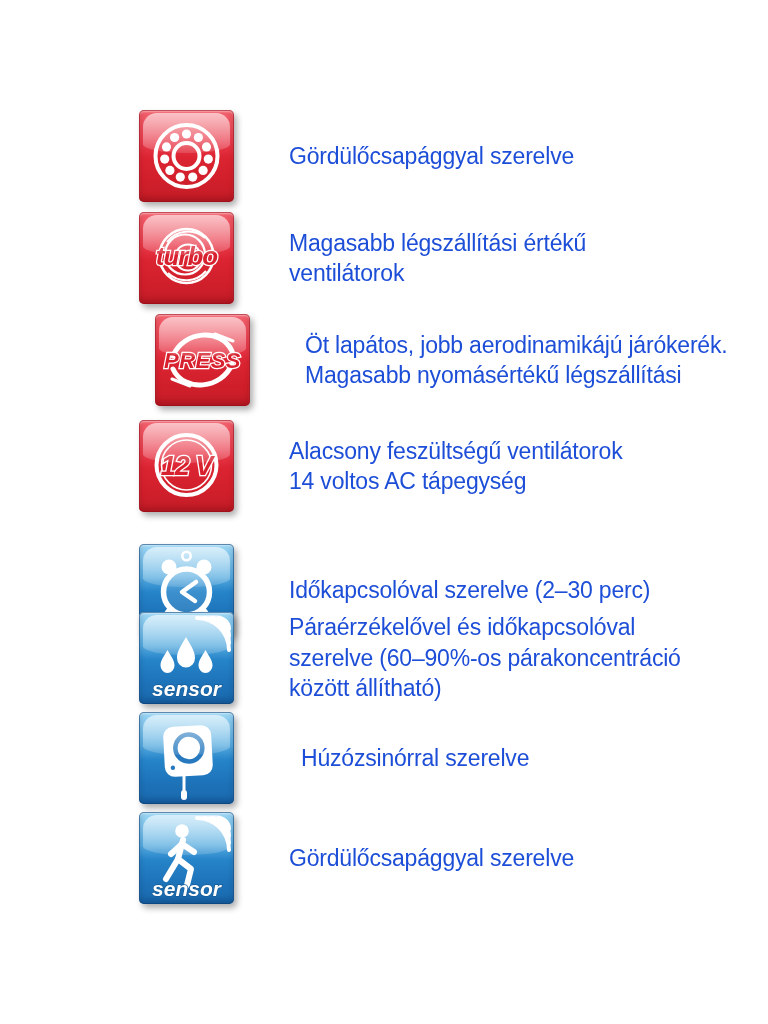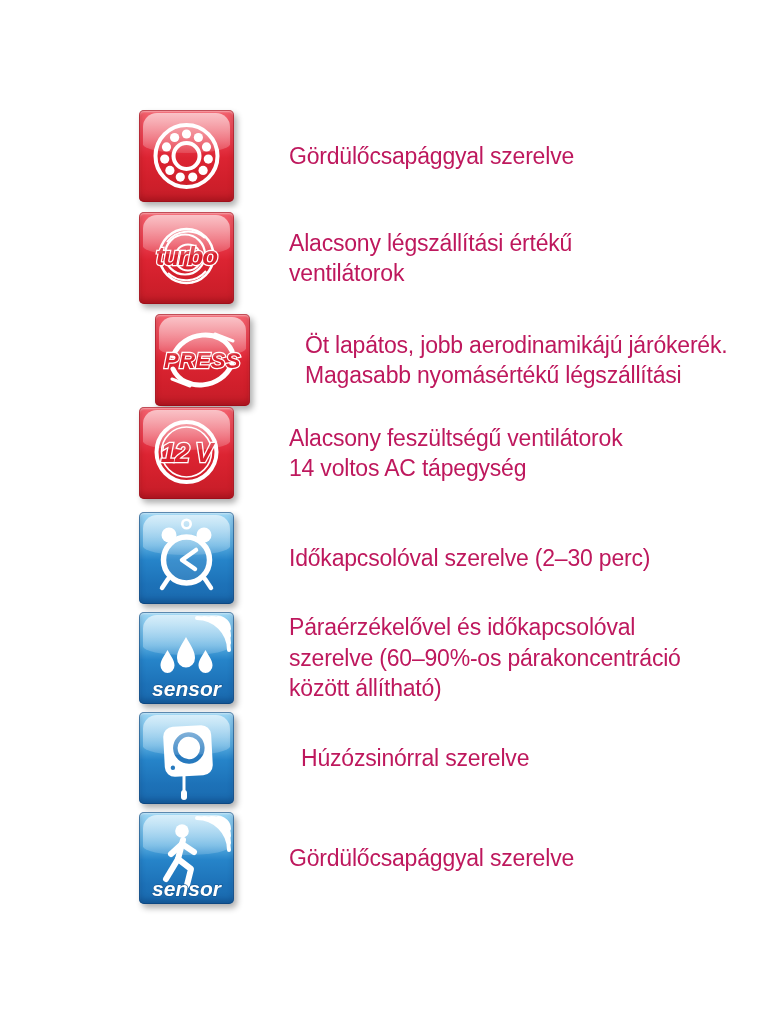--- a/index.html
+++ b/index.html
@@ -7,22 +7,22 @@
     position:relative;width:768px;height:1024px;background:#ffffff;
     font-family:"Liberation Sans", sans-serif;overflow:hidden;
   }
   .feature-row{
     position:absolute;left:95px;right:20px;height:92px;
     display:flex;align-items:center;
   }
   .feature-row:nth-of-type(1){top:110px;}
   .feature-row:nth-of-type(2){top:212px;}
   .feature-row:nth-of-type(3){top:314px;padding-left:16px;}
-  .feature-row:nth-of-type(4){top:407px;}
-  .feature-row:nth-of-type(5){top:512px;}
+  .feature-row:nth-of-type(4){top:420px;}
+  .feature-row:nth-of-type(5){top:544px;}
   .feature-row:nth-of-type(6){top:612px;}
   .feature-row:nth-of-type(7){top:712px;gap:12px;}
   .feature-row:nth-of-type(8){top:812px;}
   .badge{
     position:relative;flex:0 0 95px;width:95px;height:92px;border-radius:5px;margin-left:44px;
   }
   .badge.red{
     background:linear-gradient(180deg,#f2626e 0%,#e8394a 36%,#dc2432 52%,#d01f2b 78%,#c41d28 100%);
     box-shadow:
       inset 0 0 0 1px rgba(150,10,22,.55),
@@ -38,21 +38,21 @@
       inset 0 -4px 6px rgba(0,40,90,.35),
       3px 4px 6px rgba(0,0,0,.32);
   }
   .art{position:absolute;left:0;top:0;width:95px;height:92px;}
   .gloss{
     position:absolute;left:4px;right:4px;top:3px;height:40px;pointer-events:none;
     border-radius:14px 14px 48% 48% / 14px 14px 22% 22%;
     background:linear-gradient(180deg,rgba(255,255,255,.62) 0%,rgba(255,255,255,.34) 60%,rgba(255,255,255,.14) 100%);
   }
   .desc{
-    margin-left:55px;font-size:23px;line-height:30.5px;color:#be185d;
+    margin-left:55px;font-size:23px;line-height:30.5px;color:#1d4ed8;
     white-space:pre-line;letter-spacing:-0.2px;
   }
   .badge-word{
     font-family:"Liberation Sans", sans-serif;font-style:italic;font-weight:bold;
   }
   svg text{user-select:none;}
 </style>
 </head>
 <body>
 
@@ -87,21 +87,21 @@
       <svg class="art" viewBox="0 0 95 92">
         <circle cx="47.5" cy="44" r="27" fill="none" stroke="#fff" stroke-width="2.6"></circle>
         <circle cx="46" cy="42.5" r="20" fill="none" stroke="#fff" stroke-width="2.2"></circle>
         <circle cx="49" cy="45.5" r="13" fill="none" stroke="#fff" stroke-width="2"></circle>
         <path d="M28,30 A26,26 0 0 1 66,26" fill="none" stroke="#fff" stroke-width="2"></path>
         <path d="M67,59 A26,26 0 0 1 29,61" fill="none" stroke="#fff" stroke-width="2"></path>
         <text class="badge-word" x="47.5" y="53" text-anchor="middle" font-size="26" letter-spacing="-1" fill="#d7212e" stroke="#fff" stroke-width="2.4" paint-order="stroke">turbo</text>
       </svg>
       <div class="gloss"></div>
     </div>
-    <div class="desc">Alacsony légszállítási értékű
+    <div class="desc">Magasabb légszállítási értékű
 ventilátorok</div>
   </div>
 
   <div class="feature-row">
     <div class="badge red">
       <svg class="art" viewBox="0 0 95 92">
         <path d="M18,42 C28,17 66,13 77,37" fill="none" stroke="#fff" stroke-width="5" stroke-linecap="round"></path>
         <path d="M60,20 L78,27" fill="none" stroke="#fff" stroke-width="3" stroke-linecap="round"></path>
         <path d="M77,50 C67,75 29,79 18,55" fill="none" stroke="#fff" stroke-width="5" stroke-linecap="round"></path>
         <path d="M35,72 L17,65" fill="none" stroke="#fff" stroke-width="3" stroke-linecap="round"></path>

